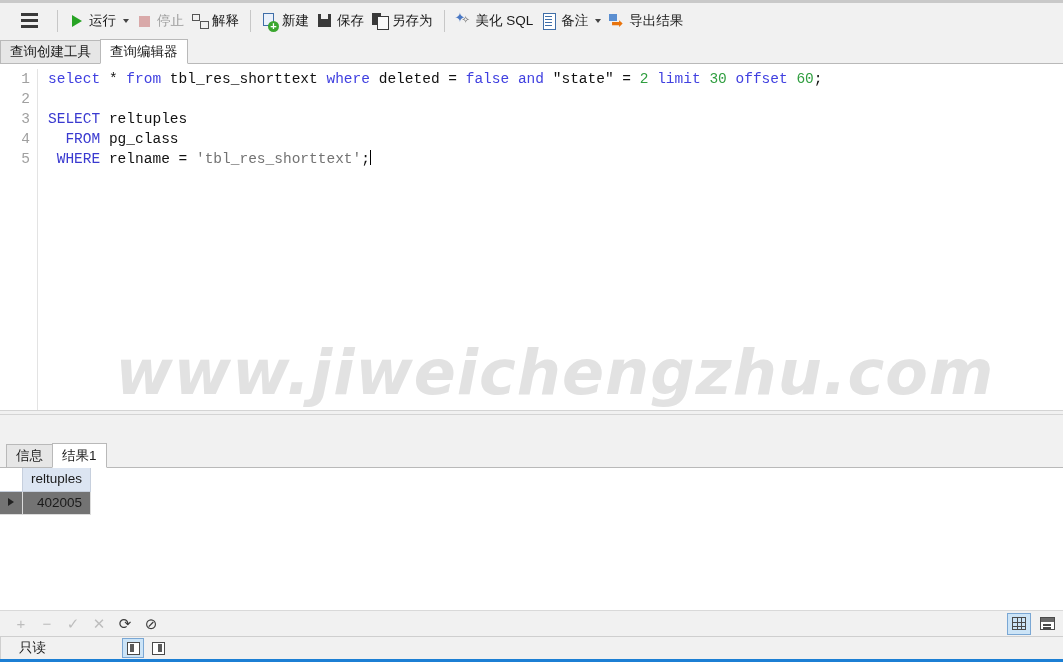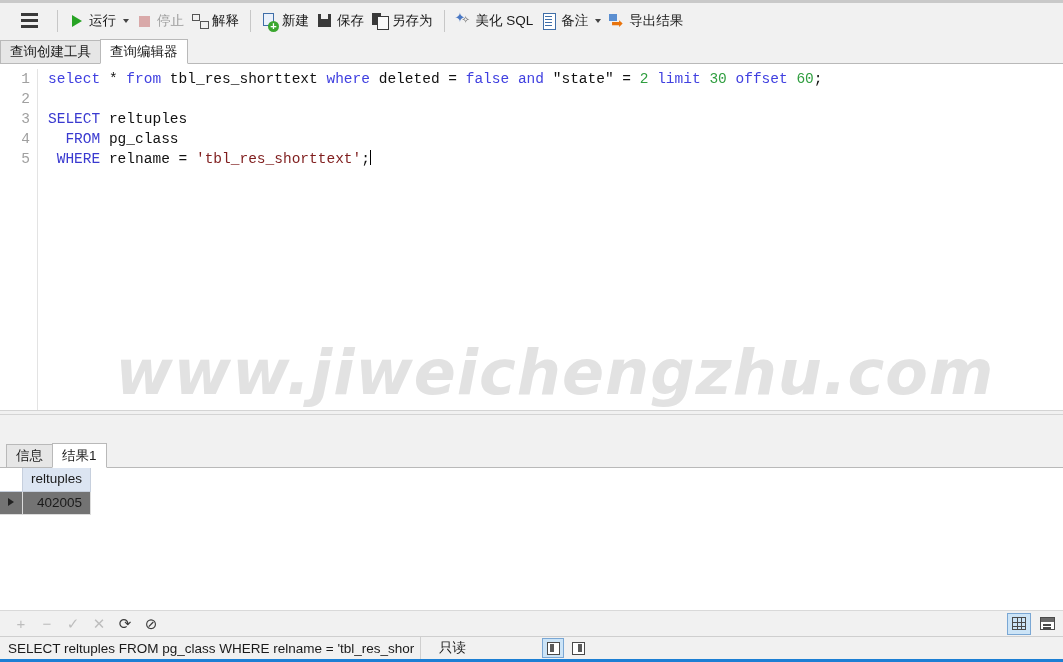--- a/index.html
+++ b/index.html
@@ -100,21 +100,21 @@
     font-size: 14.5px; line-height: 20px; padding-top: 5px;
   }
   .gutter {
     width: 38px; flex: 0 0 38px; text-align: right; padding-right: 7px;
     color: #a0a0a0; user-select: none; border-right: 1px solid #e3e3e3;
   }
   .code { flex: 1 1 auto; padding-left: 10px; white-space: pre; color: #111; position: relative; }
   .k  { color: #4040e0; }   
   .kd { color: #3a3ad0; }   
   .num{ color: #2f9e3f; }   
-  .str{ color: #7f1d1d; }   
+  .str{ color: #737373; }   
   .op { color: #111; }
   .caret-bar {
     display: inline-block; width: 1px; height: 15px; background: #000;
     vertical-align: -2px; margin-left: 0px;
   }
   .watermark {
     position: absolute; left: 0; right: 0; top: 272px;
     text-align: center; font-style: italic; font-weight: bold;
     font-size: 62px; color: #e2e2e2; letter-spacing: 1px;
     font-family: "DejaVu Sans", sans-serif; user-select: none; pointer-events: none; margin-left: 47px;
@@ -321,21 +321,20 @@
       <div class="viewtgl sel">
         <span class="gridicon"></span>
       </div>
       <div class="viewtgl">
         <span class="formicon"></span>
       </div>
     </div>
   </div>
 
   <div class="statusbar">
-    <div class="sb-cell sb-sql">SELECT reltuples  FROM pg_class  WHERE relname = 'tbl_res_shor</div>
     <div class="sb-cell sb-ro">只读</div>
     <div class="sb-gap"></div>
     <div class="sb-toggles">
       <div class="sb-tgl sel">
         <span class="panelicon"></span>
       </div>
       <div class="sb-tgl">
         <span class="panelicon right"></span>
       </div>
     </div>

